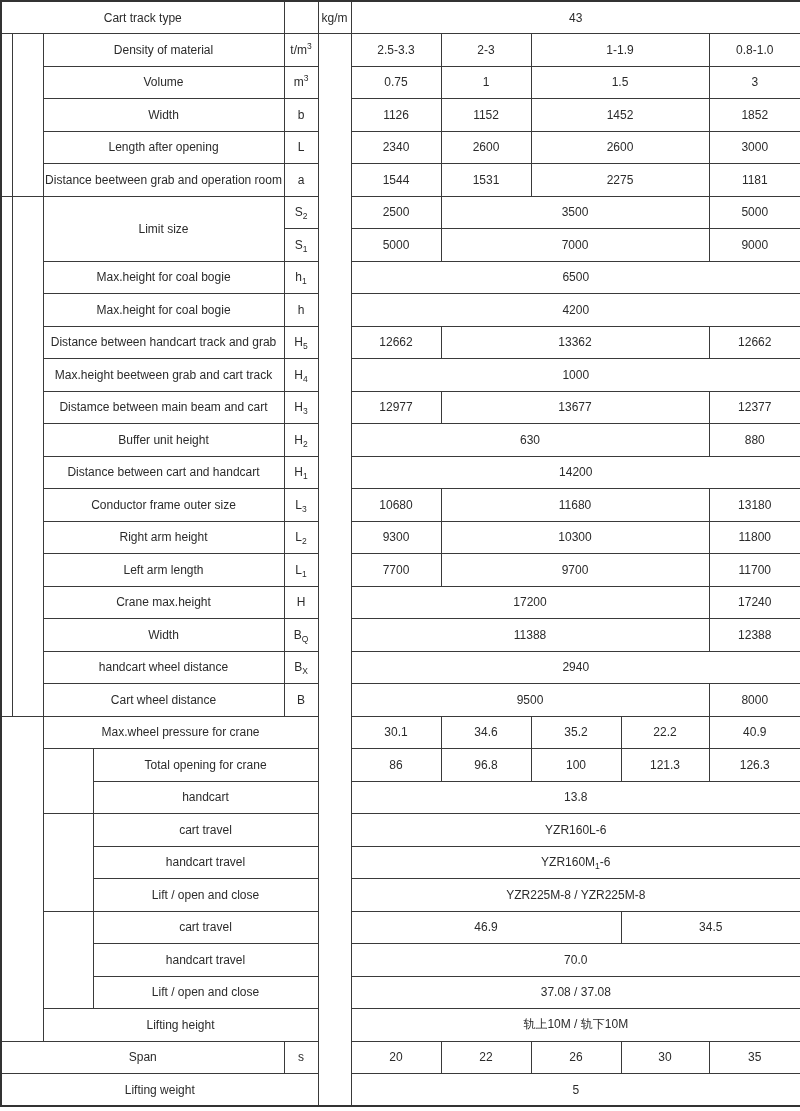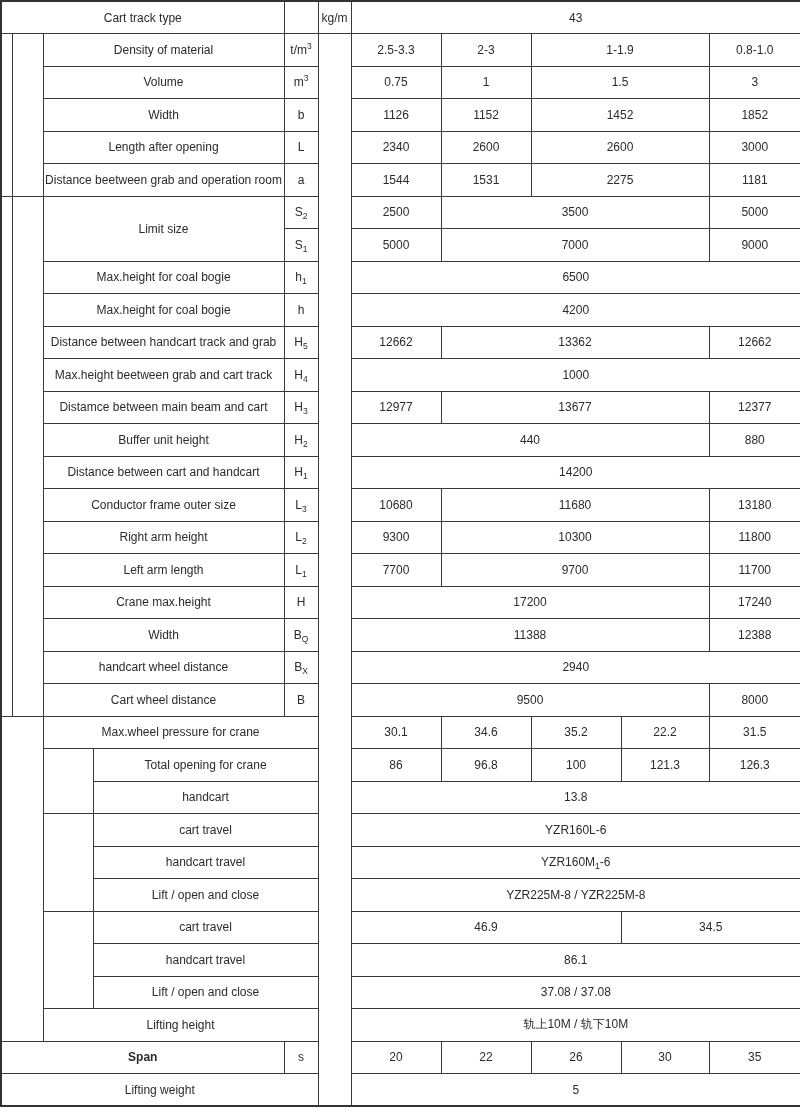--- a/index.html
+++ b/index.html
@@ -5,21 +5,21 @@
   html,body{margin:0;padding:0;background:#ffffff;}
   body{width:800px;font-family:"Liberation Sans","DejaVu Sans",sans-serif;color:#2b2b2b;}
   table.spec{width:800px;table-layout:fixed;border-collapse:collapse;border:2px solid #333;margin:0 auto;}
   table.spec td{border:1px solid #3a3a3a;padding:0;font-size:12px;text-align:center;vertical-align:middle;
                 overflow:visible;white-space:nowrap;background:#fff;}
   tr.r{height:32.5px;}
   td.lbl{text-align:center;}
   td.low{vertical-align:bottom;padding-bottom:3px;}
   td.r1pad{padding-left:100px;}
   td.lhpad{padding-left:48px;}
-  td.sppad{padding-left:20px;font-weight:bold;}
+  td.sppad{padding-left:20px;}
   td.lwpad{padding-left:38px;}
   sub{font-size:8.5px;line-height:0;}
   sup{font-size:8.5px;line-height:0;}
   td.val{font-size:12px;}
 </style>
 </head>
 <body>
 
 <table class="spec">
   <colgroup>
@@ -139,21 +139,21 @@
     <td colspan="2" class="lbl low">Distamce between main beam and cart</td>
     <td><span>H</span><sub>3</sub></td>
     <td class="val">12977</td>
     <td colspan="3" class="val">13677</td>
     <td class="val">12377</td>
   </tr>
 
   <tr class="r">
     <td colspan="2" class="lbl">Buffer unit height</td>
     <td><span>H</span><sub>2</sub></td>
-    <td colspan="4" class="val">440</td>
+    <td colspan="4" class="val">630</td>
     <td class="val">880</td>
   </tr>
 
   <tr class="r">
     <td colspan="2" class="lbl low">Distance between cart and handcart</td>
     <td><span>H</span><sub>1</sub></td>
     <td colspan="5" class="val">14200</td>
   </tr>
 
   <tr class="r">
@@ -207,21 +207,21 @@
     <td class="val">8000</td>
   </tr>
 
   <tr class="r">
     <td colspan="2" rowspan="10"></td>
     <td colspan="3" class="lbl low">Max.wheel pressure for crane</td>
     <td class="val">30.1</td>
     <td class="val">34.6</td>
     <td class="val">35.2</td>
     <td class="val">22.2</td>
-    <td class="val">31.5</td>
+    <td class="val">40.9</td>
   </tr>
 
   <tr class="r">
     <td rowspan="2"></td>
     <td colspan="2" class="lbl low">Total opening for crane</td>
     <td class="val">86</td>
     <td class="val">96.8</td>
     <td class="val">100</td>
     <td class="val">121.3</td>
     <td class="val">126.3</td>
@@ -250,21 +250,21 @@
 
   <tr class="r">
     <td rowspan="3"></td>
     <td colspan="2" class="lbl">cart travel</td>
     <td colspan="3" class="val">46.9</td>
     <td colspan="2" class="val">34.5</td>
   </tr>
 
   <tr class="r">
     <td colspan="2" class="lbl">handcart travel</td>
-    <td colspan="5" class="val">86.1</td>
+    <td colspan="5" class="val">70.0</td>
   </tr>
 
   <tr class="r">
     <td colspan="2" class="lbl">Lift / open and close</td>
     <td colspan="5" class="val">37.08 / 37.08</td>
   </tr>
 
   <tr class="r">
     <td colspan="3" class="lbl lhpad">Lifting height</td>
     <td colspan="5" class="val">轨上10M / 轨下10M</td>

